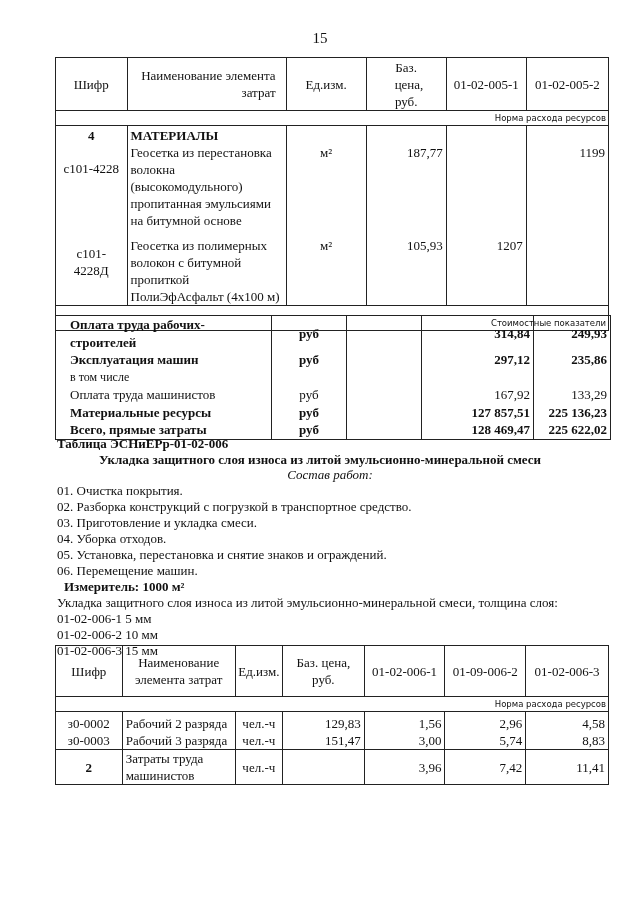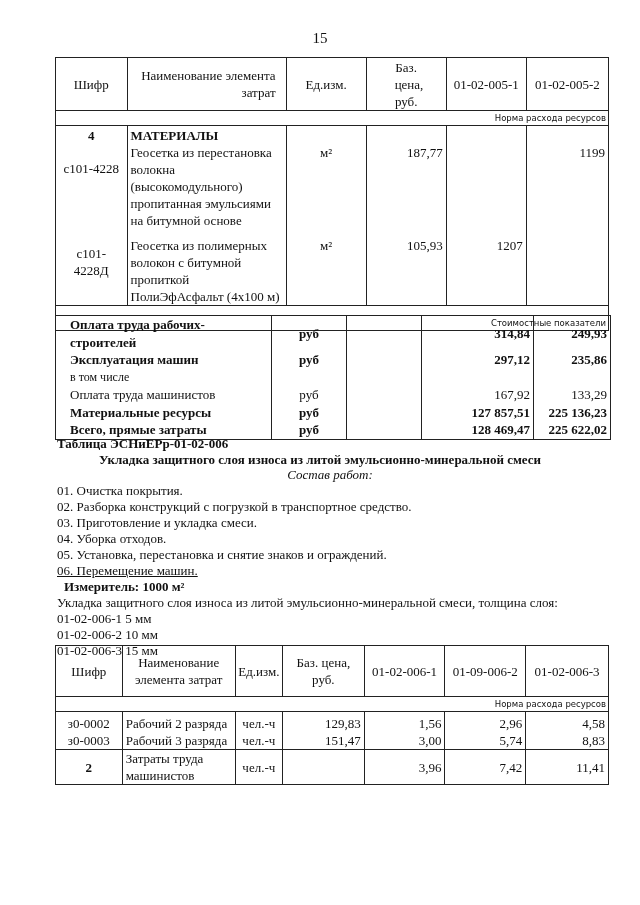--- a/index.html
+++ b/index.html
@@ -152,21 +152,21 @@
   </table>
 
 <div class="line b" style="top:436px;">Таблица  ЭСНиЕРр-01-02-006</div>
 <div class="abs b" style="left:0; width:640px; top:452px; text-align:center; line-height:16px;">Укладка защитного слоя износа из литой эмульсионно-минеральной смеси</div>
 <div class="abs" style="left:0; width:660px; top:467px; text-align:center; font-style:italic; line-height:16px;">Состав работ:</div>
 <div class="line" style="top:483px;">01. Очистка покрытия.</div>
 <div class="line" style="top:499px;">02. Разборка конструкций с погрузкой в транспортное средство.</div>
 <div class="line" style="top:515px;">03. Приготовление и укладка смеси.</div>
 <div class="line" style="top:531px;">04. Уборка отходов.</div>
 <div class="line" style="top:547px;">05. Установка, перестановка и снятие знаков и ограждений.</div>
-<div class="line" style="top:563px;text-decoration:underline;">06. Перемещение машин.</div>
+<div class="line" style="top:563px;">06. Перемещение машин.</div>
 <div class="line b" style="top:579px; left:64px;">Измеритель: 1000 м²</div>
 <div class="line" style="top:595px;">Укладка защитного слоя износа из литой эмульсионно-минеральной смеси, толщина слоя:</div>
 <div class="line" style="top:611px;">01-02-006-1 5 мм</div>
 <div class="line" style="top:627px;">01-02-006-2 10 мм</div>
 <div class="line" style="top:643px;">01-02-006-3 15 мм</div>
 
 <table style="left:55px; top:645px; width:554px;">
   <colgroup>
     <col style="width:62px">
       <col style="width:105px">

